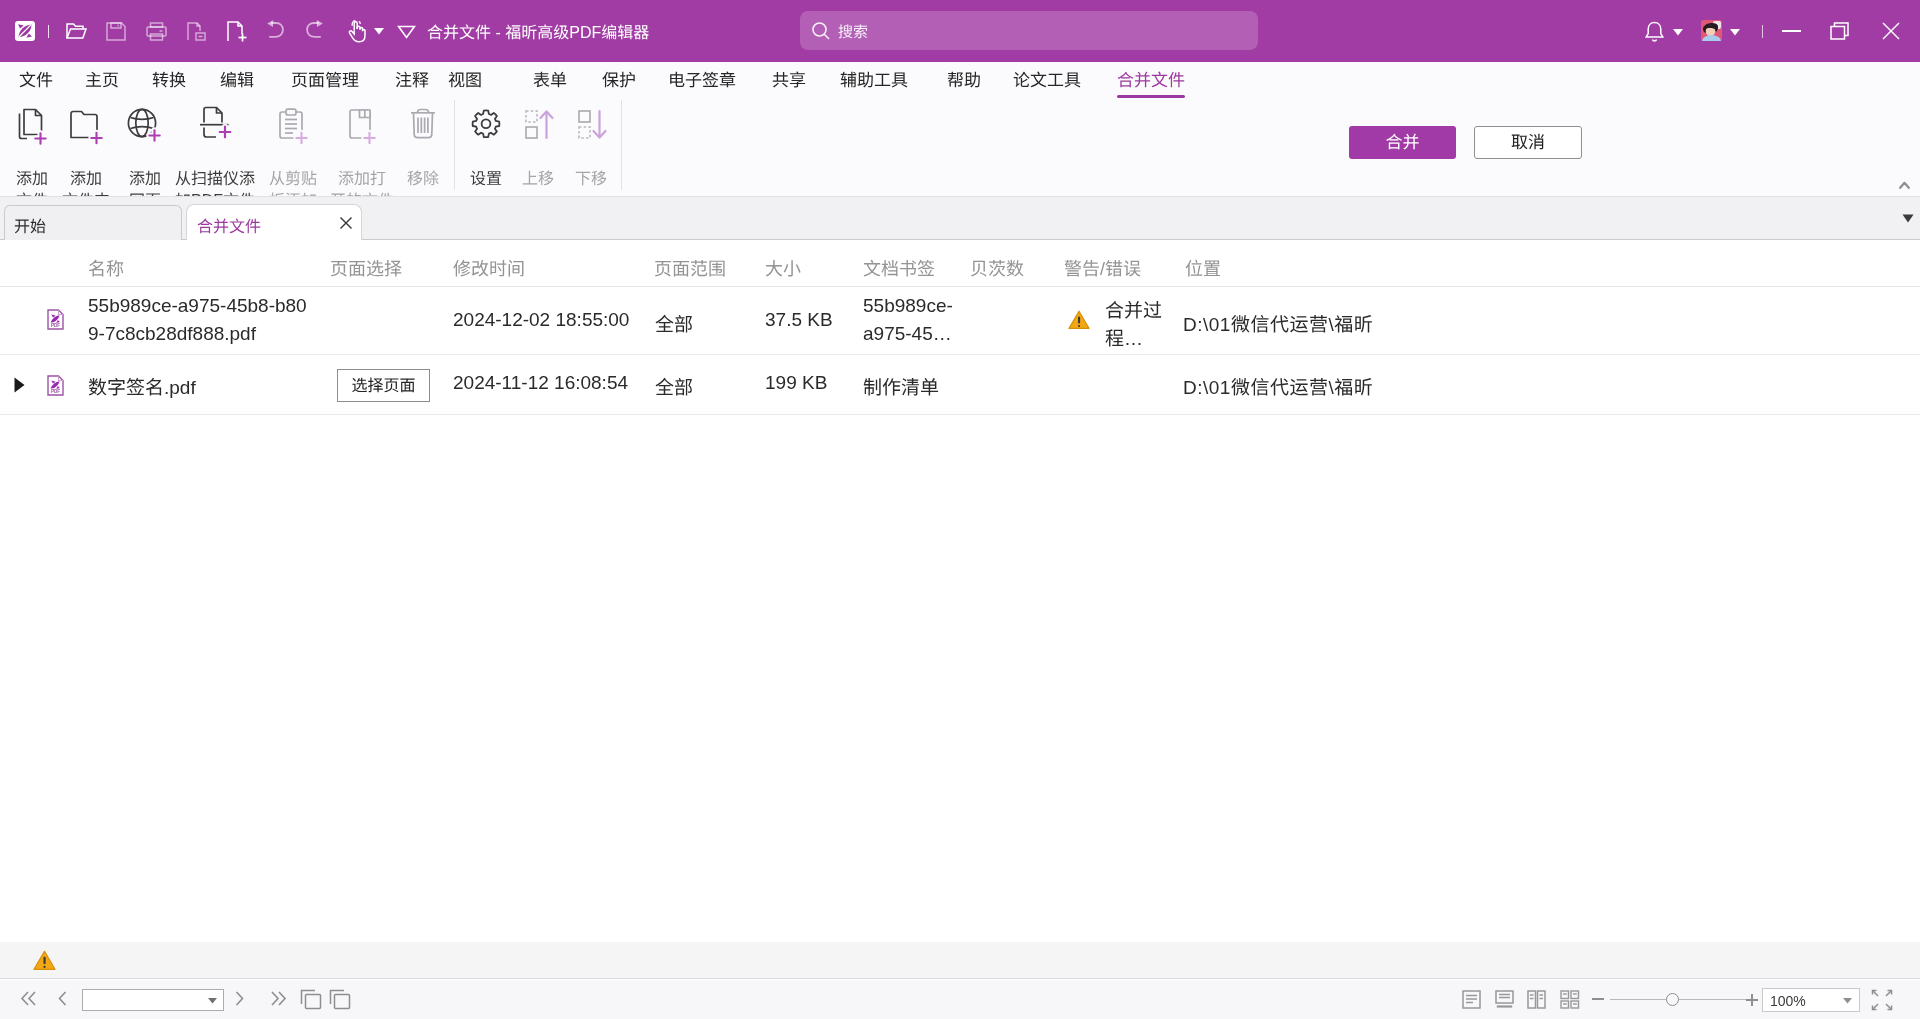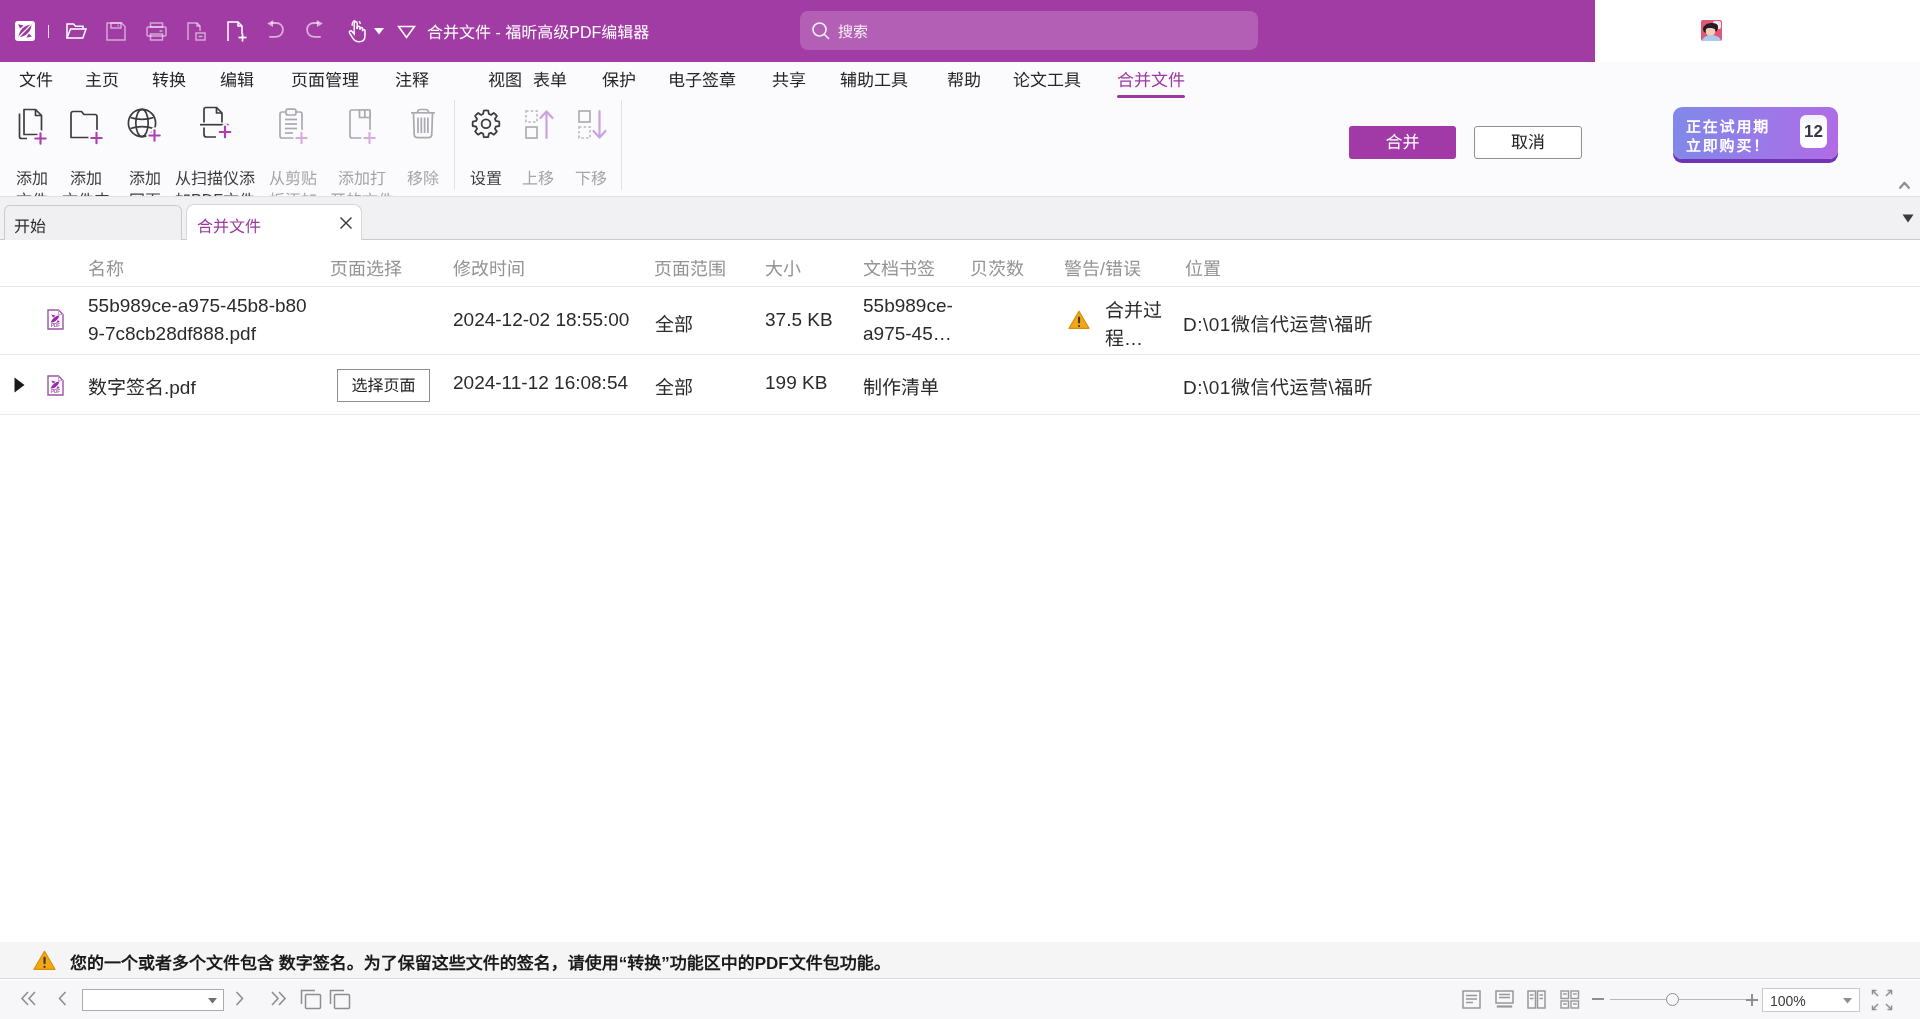--- a/index.html
+++ b/index.html
@@ -1,21 +1,21 @@
 <!DOCTYPE html>
 <html lang="zh-CN"><head>
 <meta charset="utf-8">
 <title>合并文件 - 福昕高级PDF编辑器</title>
 <style>
 * { margin:0; padding:0; box-sizing:border-box; }
 html,body { width:1920px; height:1019px; overflow:hidden; }
 body { font-family:"Liberation Sans",sans-serif; position:relative; background:#fff; }
 svg { display:block; }
 
-.titlebar { position:absolute; left:0; top:0; width:1595px; height:62px; background:#A23CA5; }
+.titlebar { position:absolute; left:0; top:0; width:1920px; height:62px; background:#A23CA5; }
 .tb-item { position:absolute; top:0; }
 .title-text { position:absolute; left:427px; top:19px; color:#fff; font-size:16px; white-space:nowrap; }
 .searchbox { position:absolute; left:800px; top:11px; width:458px; height:39px; background:rgba(255,255,255,.18); border-radius:8px; }
 .searchbox .stxt { position:absolute; left:38px; top:9px; font-size:15px; color:rgba(255,255,255,.9); }
 
 .menubar { position:absolute; left:0; top:62px; width:1920px; height:38px; background:#FBFAFC; }
 .menubar .mi { position:absolute; top:4px; font-size:17px; color:#262626; white-space:nowrap; }
 .menubar .mi.active { color:#9C39A0; }
 .menubar .mi.active::after { content:""; position:absolute; left:0; right:0; bottom:-7px; height:3px; background:#9C39A0; border-radius:2px; }
 
@@ -159,21 +159,21 @@
   </div>
 </div>
 
 <div class="menubar">
   <span class="mi" style="left:19px">文件</span>
   <span class="mi" style="left:85px">主页</span>
   <span class="mi" style="left:152px">转换</span>
   <span class="mi" style="left:220px">编辑</span>
   <span class="mi" style="left:291px">页面管理</span>
   <span class="mi" style="left:395px">注释</span>
-  <span class="mi" style="left:488px">视图</span>
+  <span class="mi" style="left:448px">视图</span>
   <span class="mi" style="left:533px">表单</span>
   <span class="mi" style="left:602px">保护</span>
   <span class="mi" style="left:668px">电子签章</span>
   <span class="mi" style="left:772px">共享</span>
   <span class="mi" style="left:840px">辅助工具</span>
   <span class="mi" style="left:947px">帮助</span>
   <span class="mi" style="left:1013px">论文工具</span>
   <span class="mi active" style="left:1117px">合并文件</span>
 </div>
 
@@ -337,25 +337,20 @@
             <line x1="26.5" y1="5" x2="26.5" y2="31"></line>
             <path d="M20.5 25 L26.5 31.5 L32.5 25" fill="none"></path>
           </g>
         </svg>
       </div>
       <div class="rlab">下移</div>
     </div>
   <div class="rsep" style="left:621px"></div>
   <div class="btn-merge">合并</div>
   <div class="btn-cancel">取消</div>
-  <div class="trial">
-      <div class="t1">正在试用期</div>
-      <div class="t2">立即购买！</div>
-      <div class="days">12</div>
-    </div>
   <svg class="collapse-svg" style="position:absolute;left:1899px;top:81px" width="11" height="8" viewBox="0 0 11 8" fill="none" stroke="#8E8E90" stroke-width="2.2" stroke-linecap="round" stroke-linejoin="round">
       <path d="M1.2 6.8 L5.5 1.8 L9.8 6.8"></path>
     </svg>
 </div>
 
 <div class="tabstrip">
   <div class="tab-start">开始</div>
   <div class="tab-active">合并文件<svg style="position:absolute;right:8px;top:11px" width="14" height="14" viewBox="0 0 14 14" stroke="#3A3A3A" stroke-width="1.4">
         <line x1="1.5" y1="1.5" x2="12.5" y2="12.5"></line>
         <line x1="12.5" y1="1.5" x2="1.5" y2="12.5"></line>
@@ -416,21 +411,20 @@
     <div class="cell" style="left:1183px;top:17px;letter-spacing:0.5px">D:\01微信代运营\福昕</div>
   </div>
 </div>
 
 <div class="warnbar">
     <svg style="position:absolute;left:33px;top:8px" width="23" height="21" viewBox="0 0 22 20">
       <path d="M11 1.2 L21 18.4 L1 18.4 Z" fill="#F2A715" stroke="#D78F06" stroke-width="1.2" stroke-linejoin="round"></path>
       <rect x="10" y="6.5" width="2.1" height="7" rx="1" fill="#3A3A3A"></rect>
       <rect x="10" y="15" width="2.1" height="2.1" rx="1" fill="#3A3A3A"></rect>
     </svg>
-  <div class="wtxt">您的一个或者多个文件包含 数字签名。为了保留这些文件的签名，请使用“转换”功能区中的PDF文件包功能。</div>
 </div>
 
 <div class="statusbar">
   <svg style="position:absolute;left:20px;top:10px" width="17" height="17" viewBox="0 0 17 17" fill="none" stroke="#8E8E90" stroke-width="1.6">
       <path d="M8 2 L2 8.5 L8 15"></path>
       <path d="M15 2 L9 8.5 L15 15"></path>
     </svg>
   <svg style="position:absolute;left:57px;top:10px" width="10" height="17" viewBox="0 0 10 17" fill="none" stroke="#8E8E90" stroke-width="1.6">
       <path d="M8.5 2 L2.5 8.5 L8.5 15"></path>
     </svg>

